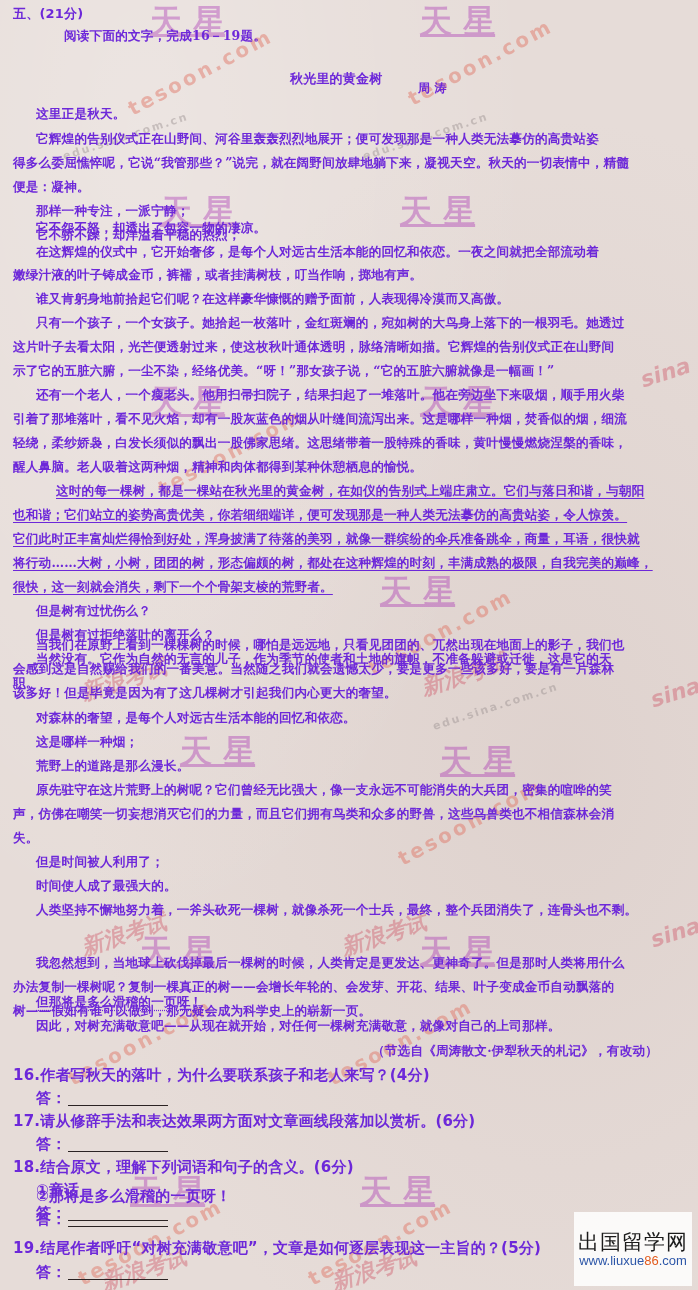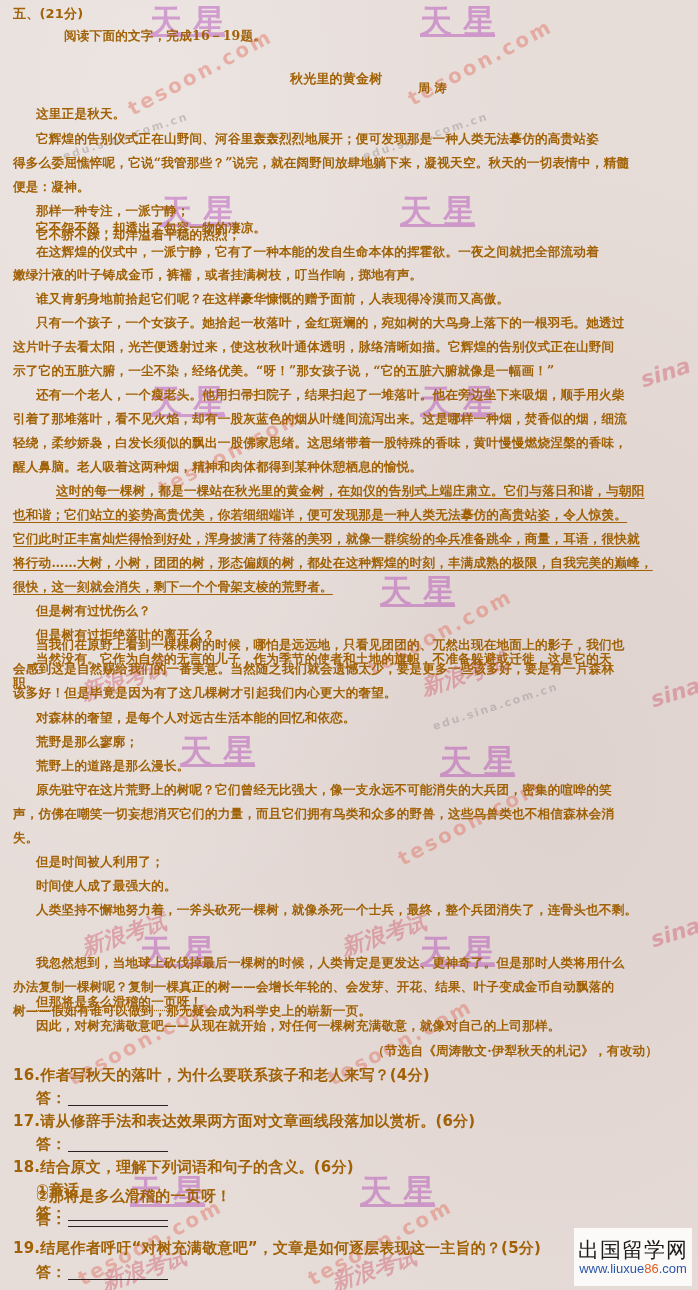--- a/index.html
+++ b/index.html
@@ -14,21 +14,21 @@
     position: relative;
   }
   .page { position: absolute; left: 0; top: 0; width: 698px; height: 1290px; }
   .line {
     position: absolute;
     font-size: 12.6px;
     line-height: 16px;
     white-space: nowrap;
     font-weight: bold;
     letter-spacing: 0.2px;
-    color: #a16207;
+    color: #6d28d9;
   }
   .indent { left: 36px; }
   .flush { left: 13px; }
   .u { text-decoration: underline; text-decoration-thickness: 1px; text-underline-offset: 3px; }
   .dots { text-decoration: underline dotted; text-underline-offset: 4px; }
   .section-head { left: 13px; top: 6px; font-size: 13px; font-family: "DejaVu Sans", sans-serif; }
   .title { left: 290px; top: 51px; font-size: 13px; font-family: "DejaVu Sans", sans-serif; margin-top: 20px; }
   .author { left: 418px; top: 80px; font-size: 12px; }
   .q { font-family: "DejaVu Sans", sans-serif; font-weight: bold; font-size: 15px; }
   .answer-line {
@@ -38,21 +38,21 @@
   .wm {
     position: absolute; pointer-events: none; opacity: 0.45;
     font-family: "DejaVu Sans", sans-serif; font-weight: bold;
   }
   .wm-tesoon { color: #e07060; font-size: 20px; transform: rotate(-28deg); letter-spacing: 3px; }
   .wm-tianxing { color: #a21caf; font-size: 32px; font-family: "DejaVu Serif", serif; opacity: 0.35; text-decoration: underline; }
   .wm-sina { color: #d06070; font-size: 22px; transform: rotate(-18deg); font-style: italic; }
   .wm-edu { color: #9a9090; font-size: 11px; transform: rotate(-18deg); letter-spacing: 2px; }
   .logo {
     position: absolute; right: 6px; bottom: 4px; text-align: center;
-    background: rgba(255,255,255,0.85); padding: 10px 4px;
+    background: rgba(255,255,255,0.85); padding: 18px 4px;
   }
   .logo-cn { font-family: "DejaVu Sans", sans-serif; font-size: 21px; color: #1b1b1b; letter-spacing: 1px; line-height: 24px; }
   .logo-url { font-family: "Liberation Sans", sans-serif; font-size: 13px; color: #2c56a8; line-height: 14px; }
   .logo-url .num { color: #e25a1c; }
 </style>
 </head>
 <body>
 
 <div class="page">
 
@@ -96,21 +96,21 @@
   <div class="line title">秋光里的黄金树</div>
   <div class="line author">周 涛</div>
 
   <div class="line indent" style="top:106px;">这里正是秋天。</div>
   <div class="line indent" style="top:131px;">它辉煌的告别仪式正在山野间、河谷里轰轰烈烈地展开；便可发现那是一种人类无法摹仿的高贵站姿</div>
   <div class="line flush" style="top:155px;">得多么委屈憔悴呢，它说“我管那些？”说完，就在阔野间放肆地躺下来，凝视天空。秋天的一切表情中，精髓</div>
   <div class="line flush" style="top:179px;">便是：凝神。</div>
   <div class="line indent" style="top:203px;">那样一种专注，一派宁静；</div>
   <div class="line indent" style="top:227px;">它不骄不躁，却洋溢着平稳的热烈；</div>
   <div class="line indent" style="top:220px;">它不怨不怒，却透出了包容一物的凄凉。</div>
-  <div class="line indent" style="top:244px;">在这辉煌的仪式中，一派宁静，它有了一种本能的发自生命本体的挥霍欲。一夜之间就把全部流动着</div>
+  <div class="line indent" style="top:244px;">在这辉煌的仪式中，它开始奢侈，是每个人对远古生活本能的回忆和依恋。一夜之间就把全部流动着</div>
   <div class="line flush" style="top:267px;">嫩绿汁液的叶子铸成金币，裤襦，或者挂满树枝，叮当作响，掷地有声。</div>
   <div class="line indent" style="top:291px;">谁又肯躬身地前拾起它们呢？在这样豪华慷慨的赠予面前，人表现得冷漠而又高傲。</div>
   <div class="line indent" style="top:315px;">只有一个孩子，一个女孩子。她拾起一枚落叶，金红斑斓的，宛如树的大鸟身上落下的一根羽毛。她透过</div>
   <div class="line flush" style="top:339px;">这片叶子去看太阳，光芒便透射过来，使这枚秋叶通体透明，脉络清晰如描。它辉煌的告别仪式正在山野间</div>
   <div class="line flush" style="top:363px;">示了它的五脏六腑，一尘不染，经络优美。“呀！”那女孩子说，“它的五脏六腑就像是一幅画！”</div>
   <div class="line indent" style="top:387px;">还有一个老人，一个瘦老头。他用扫帚扫院子，结果扫起了一堆落叶。他在旁边坐下来吸烟，顺手用火柴</div>
   <div class="line flush" style="top:411px;">引着了那堆落叶，看不见火焰，却有一股灰蓝色的烟从叶缝间流泻出来。这是哪样一种烟，焚香似的烟，细流</div>
   <div class="line flush" style="top:435px;">轻绕，柔纱娇袅，白发长须似的飘出一股佛家思绪。这思绪带着一股特殊的香味，黄叶慢慢燃烧涅槃的香味，</div>
   <div class="line flush" style="top:459px;">醒人鼻脑。老人吸着这两种烟，精神和肉体都得到某种休憩栖息的愉悦。</div>
 
@@ -121,21 +121,21 @@
   <div class="line flush u" style="top:579px;">很快，这一刻就会消失，剩下一个个骨架支棱的荒野者。</div>
 
   <div class="line indent" style="top:603px;">但是树有过忧伤么？</div>
   <div class="line indent" style="top:627px;">但是树有过拒绝落叶的离开么？</div>
   <div class="line indent" style="top:651px;">当然没有。它作为自然的无言的儿子，作为季节的使者和土地的旗帜，不准备躲避或迁徙，这是它的天</div>
   <div class="line flush" style="top:675px;">职。</div>
   <div class="line indent" style="top:637px;">当我们在原野上看到一棵棵树的时候，哪怕是远远地，只看见团团的、兀然出现在地面上的影子，我们也</div>
   <div class="line flush" style="top:661px;">会感到这是自然赐给我们的一番美意。当然随之我们就会遗憾太少，要是更多一些该多好，要是有一片森林</div>
   <div class="line flush" style="top:685px;">该多好！但是毕竟是因为有了这几棵树才引起我们内心更大的奢望。</div>
   <div class="line indent" style="top:710px;">对森林的奢望，是每个人对远古生活本能的回忆和依恋。</div>
-  <div class="line indent" style="top:734px;">荒野是那么寥廓；</div>
+  <div class="line indent" style="top:734px;">这是哪样一种烟；</div>
   <div class="line indent" style="top:758px;">荒野上的道路是那么漫长。</div>
   <div class="line indent" style="top:782px;">原先驻守在这片荒野上的树呢？它们曾经无比强大，像一支永远不可能消失的大兵团，密集的喧哗的笑</div>
   <div class="line flush" style="top:806px;">声，仿佛在嘲笑一切妄想消灭它们的力量，而且它们拥有鸟类和众多的野兽，这些鸟兽类也不相信森林会消</div>
   <div class="line flush" style="top:830px;">失。</div>
   <div class="line indent" style="top:854px;">但是时间被人利用了；</div>
   <div class="line indent" style="top:878px;">时间使人成了最强大的。</div>
   <div class="line indent" style="top:902px;">人类坚持不懈地努力着，一斧头砍死一棵树，就像杀死一个士兵，最终，整个兵团消失了，连骨头也不剩。</div>
 
   <div class="line indent" style="top:955px;">我忽然想到，当地球上砍伐掉最后一棵树的时候，人类肯定是更发达、更神奇了。但是那时人类将用什么</div>
   <div class="line flush" style="top:979px;">办法复制一棵树呢？复制一棵真正的树——会增长年轮的、会发芽、开花、结果、叶子变成金币自动飘落的</div>

